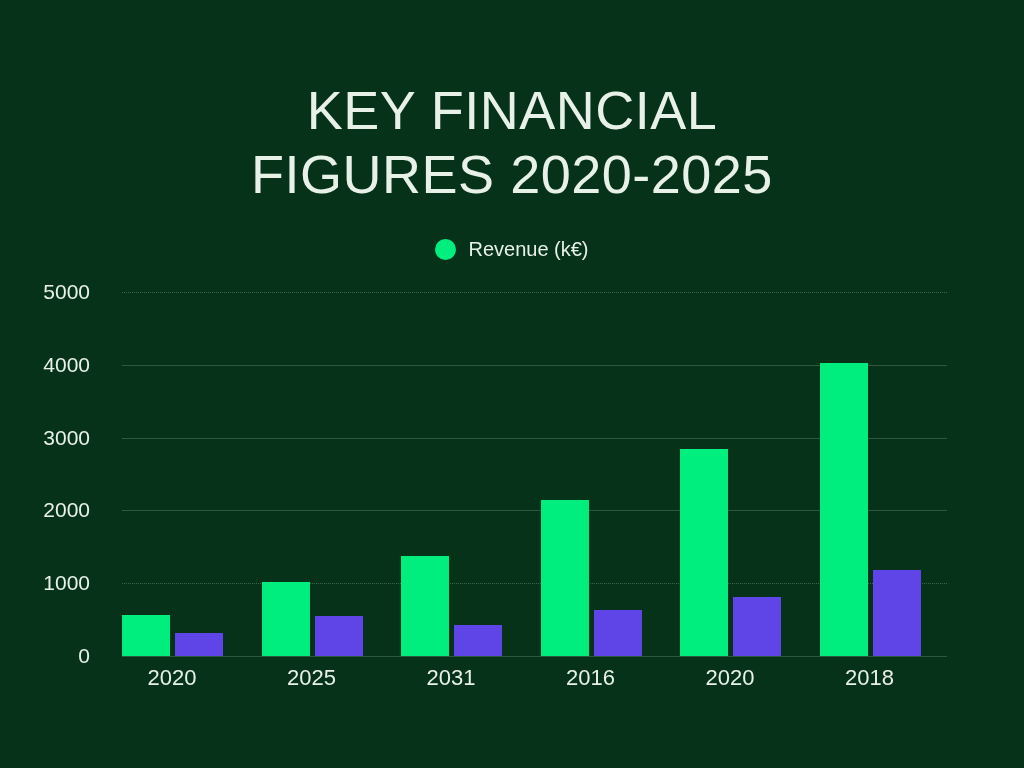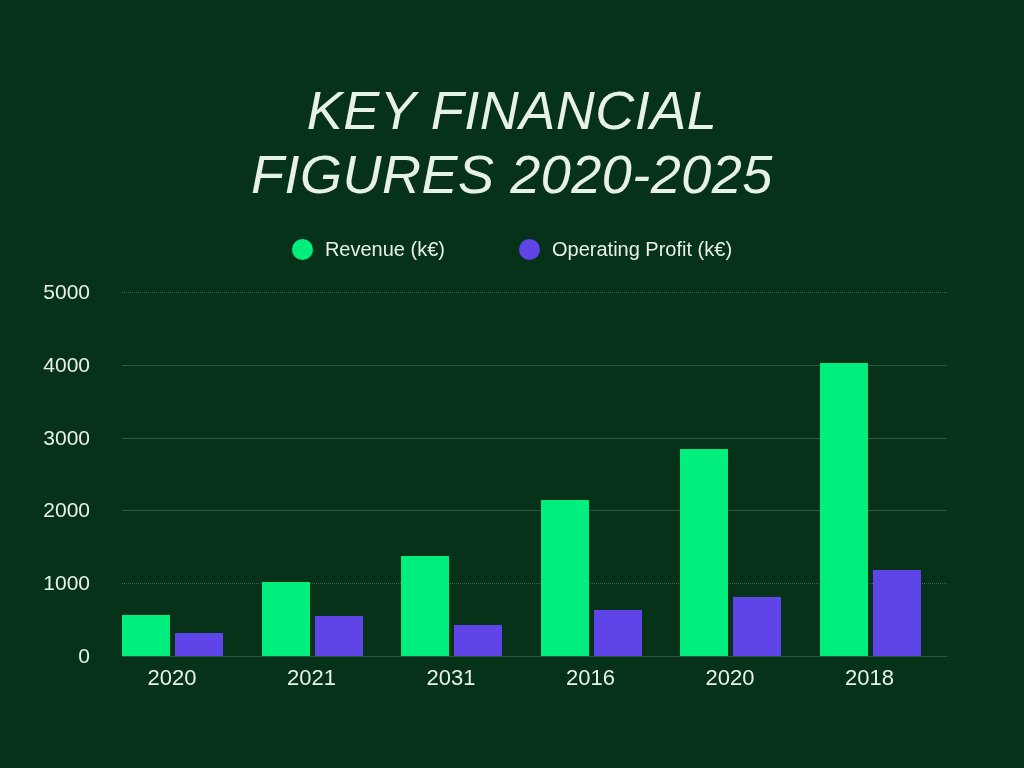--- a/index.html
+++ b/index.html
@@ -28,21 +28,20 @@
     left: 0;
     top: 78px;
     width: 1024px;
     text-align: center;
     color: #e8f1e8;
     font-size: 54px;
     line-height: 64px;
     letter-spacing: 0.5px;
     font-weight: 400;
     white-space: pre-line;
-    font-style: italic;
   }
 
   
   #legend {
     position: absolute;
     left: 0;
     top: 238px;
     width: 1024px;
     display: flex;
     justify-content: center;
@@ -134,24 +133,20 @@
 
 <div id="slide">
 
   <div id="title">KEY FINANCIAL
 FIGURES 2020-2025</div>
 
   <div id="legend">
     <div class="legend-item">
       <span class="legend-dot" style="background: rgb(0, 238, 126);"></span>
       <span class="legend-label">Revenue (k€)</span>
-    </div>
-    <div class="legend-item">
-      <span class="legend-dot" style="background: rgb(95, 68, 232);"></span>
-      <span class="legend-label">Operating Profit (k€)</span>
     </div>
   </div>
 
   <div id="plot">
     <div id="gridlines">
         <div class="gridline dotted" style="top: 313.2px;"></div>
         <div class="gridline" style="top: 240.4px;"></div>
         <div class="gridline" style="top: 167.6px;"></div>
         <div class="gridline" style="top: 94.8px;"></div>
         <div class="gridline dotted" style="top: 22px;"></div>
@@ -186,21 +181,21 @@
           <div class="bar revenue" title="Revenue (k€) 2024: 2850" style="height: 207.48px; background: rgb(0, 238, 126);"></div>
           <div class="bar profit" title="Operating Profit (k€) 2024: 805" style="height: 58.604px; background: rgb(95, 68, 232);"></div>
         </div>
         <div class="group" style="left: 697.5px; width: 101px;">
           <div class="bar revenue" title="Revenue (k€) 2025: 4020" style="height: 292.656px; background: rgb(0, 238, 126);"></div>
           <div class="bar profit" title="Operating Profit (k€) 2025: 1175" style="height: 85.54px; background: rgb(95, 68, 232);"></div>
         </div>
       </div>
     <div id="xaxis">
         <div class="tick" style="left: 102px;">2020</div>
-        <div class="tick" style="left: 241.5px;">2021</div>
+        <div class="tick" style="left: 241.5px;">2025</div>
         <div class="tick" style="left: 381px;">2031</div>
         <div class="tick" style="left: 520.5px;">2016</div>
         <div class="tick" style="left: 660px;">2020</div>
         <div class="tick" style="left: 799.5px;">2018</div>
       </div>
   </div>
 
 </div>
 
 </body></html>

